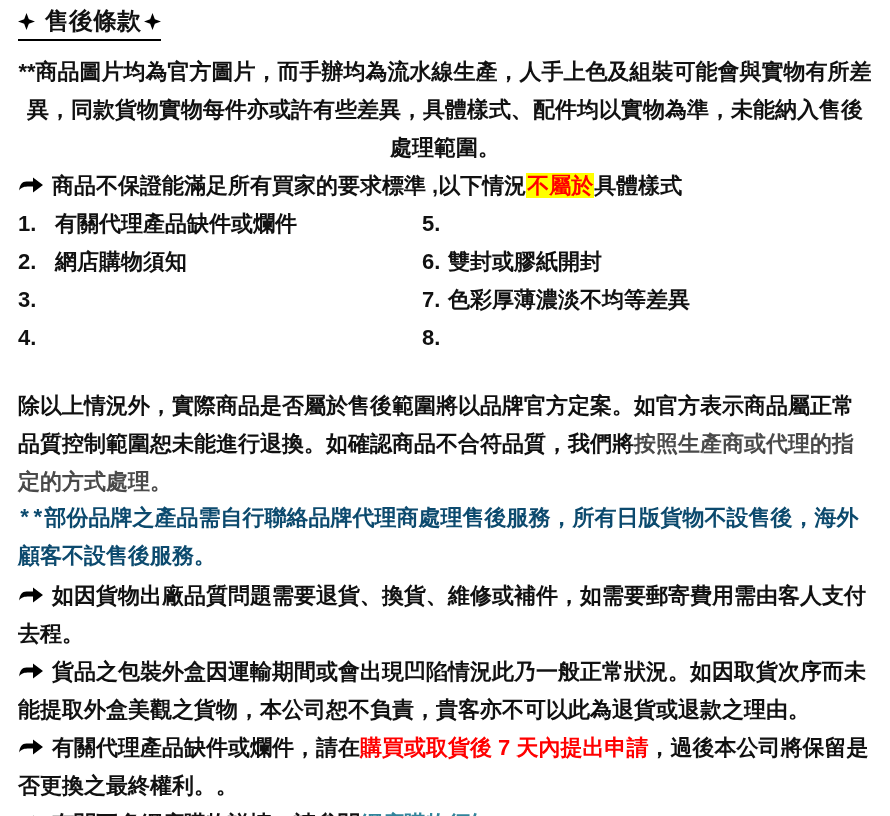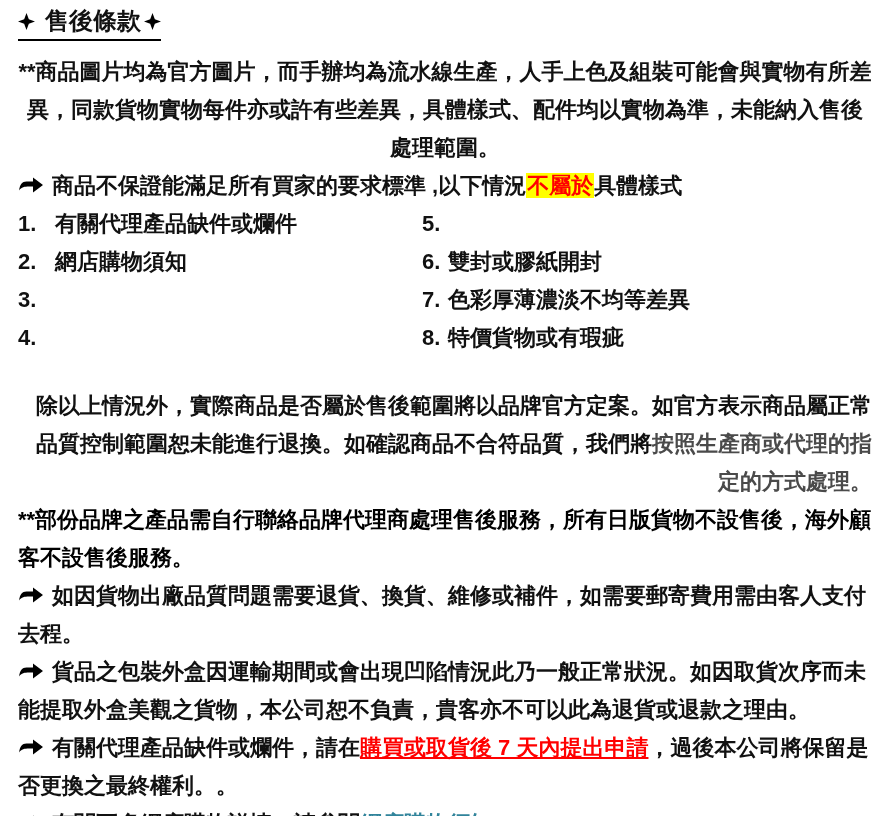--- a/index.html
+++ b/index.html
@@ -36,43 +36,42 @@
   .title .star:first-child { margin-right: 10px; }
   .title .star:last-child { margin-left: 3px; }
 
   p.para {
     margin: 0;
     font-size: 22px;
     line-height: 38px;
   }
   .intro        { margin-bottom: 42px; text-align: center; }
   .notice       { margin-bottom: 16px; }
-  .policy       { margin-bottom: 10px; text-align: right; }
-  .red-note     { margin-bottom: 8px;  color: #000000; }
+  .policy       { margin-bottom: 10px; }
+  .red-note     { margin-bottom: 8px;  color: #0c4a6e; font-family: Liberation Mono, monospace; }
   .p-defect     { margin-bottom: 6px; }
   .p-box        { margin-bottom: 6px; }
   .p-missing    { margin-bottom: 6px; }
 
   .arrow {
     display: inline-block;
     margin-right: 8px;
     vertical-align: -1px;
   }
   .arrow svg { display: block; }
 
   .hl {
     background: #ffff00;
     color: #ff0000;
     padding: 0 1px;
     margin-top: 48px;
   }
   .muted { color: #4a4a4a; }
   .red-underline {
     color: #ff0000;
-    text-decoration: underline;
   }
   .link {
     color: #31849b;
     text-decoration: underline;
     cursor: pointer;
   }
 
   .exclusions {
     display: grid;
     grid-template-columns: 404px auto;
@@ -136,21 +135,20 @@
     <div class="item item-r">
         <span class="num">6.</span>
         <span>雙封或膠紙開封</span>
       </div>
     <div class="item item-r">
         <span class="num">7.</span>
         <span>色彩厚薄濃淡不均等差異</span>
       </div>
     <div class="item item-r">
         <span class="num">8.</span>
-        <span>特價貨物或有瑕疵</span>
       </div>
   </div>
 
   <p class="para policy">
     <span>除以上情況外，實際商品是否屬於售後範圍將以品牌官方定案。如官方表示商品屬正常品質控制範圍恕未能進行退換。如確認商品不合符品質，我們將</span><span class="muted">按照生產商或代理的指定的方式處理。</span>
   </p>
 
   <p class="para red-note">**部份品牌之產品需自行聯絡品牌代理商處理售後服務，所有日版貨物不設售後，海外顧客不設售後服務。</p>
 
   <p class="para p-defect">

